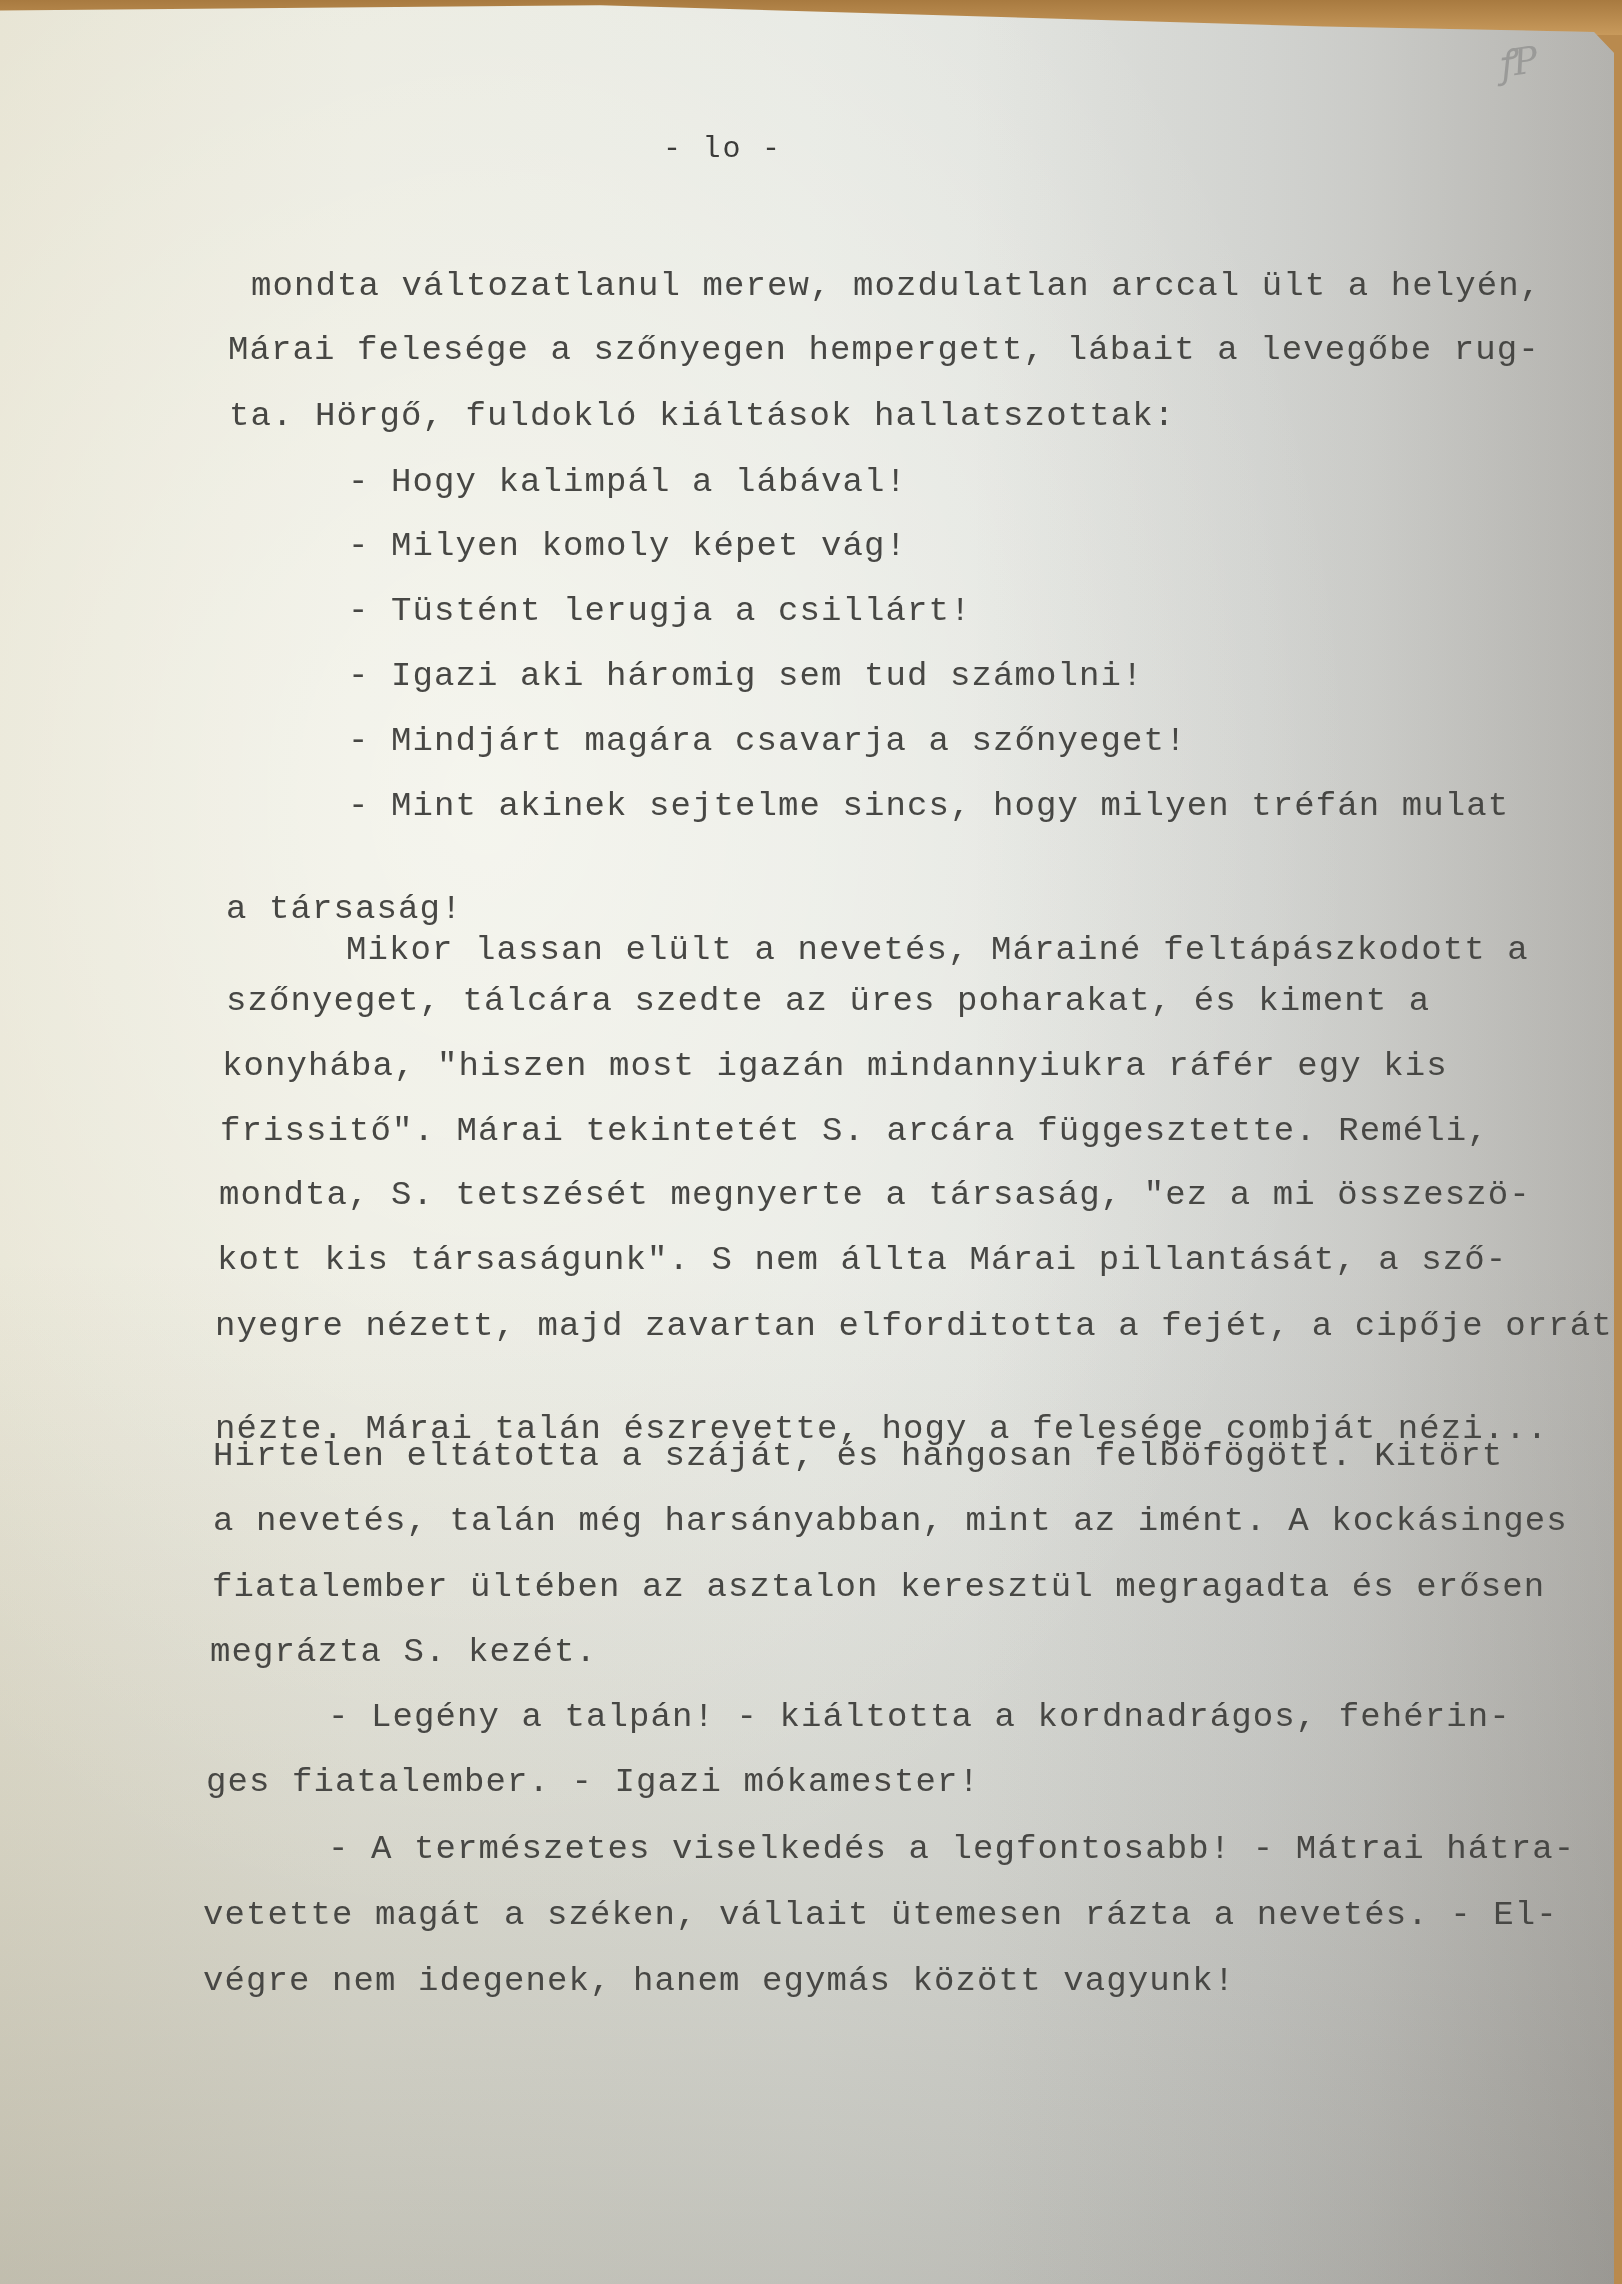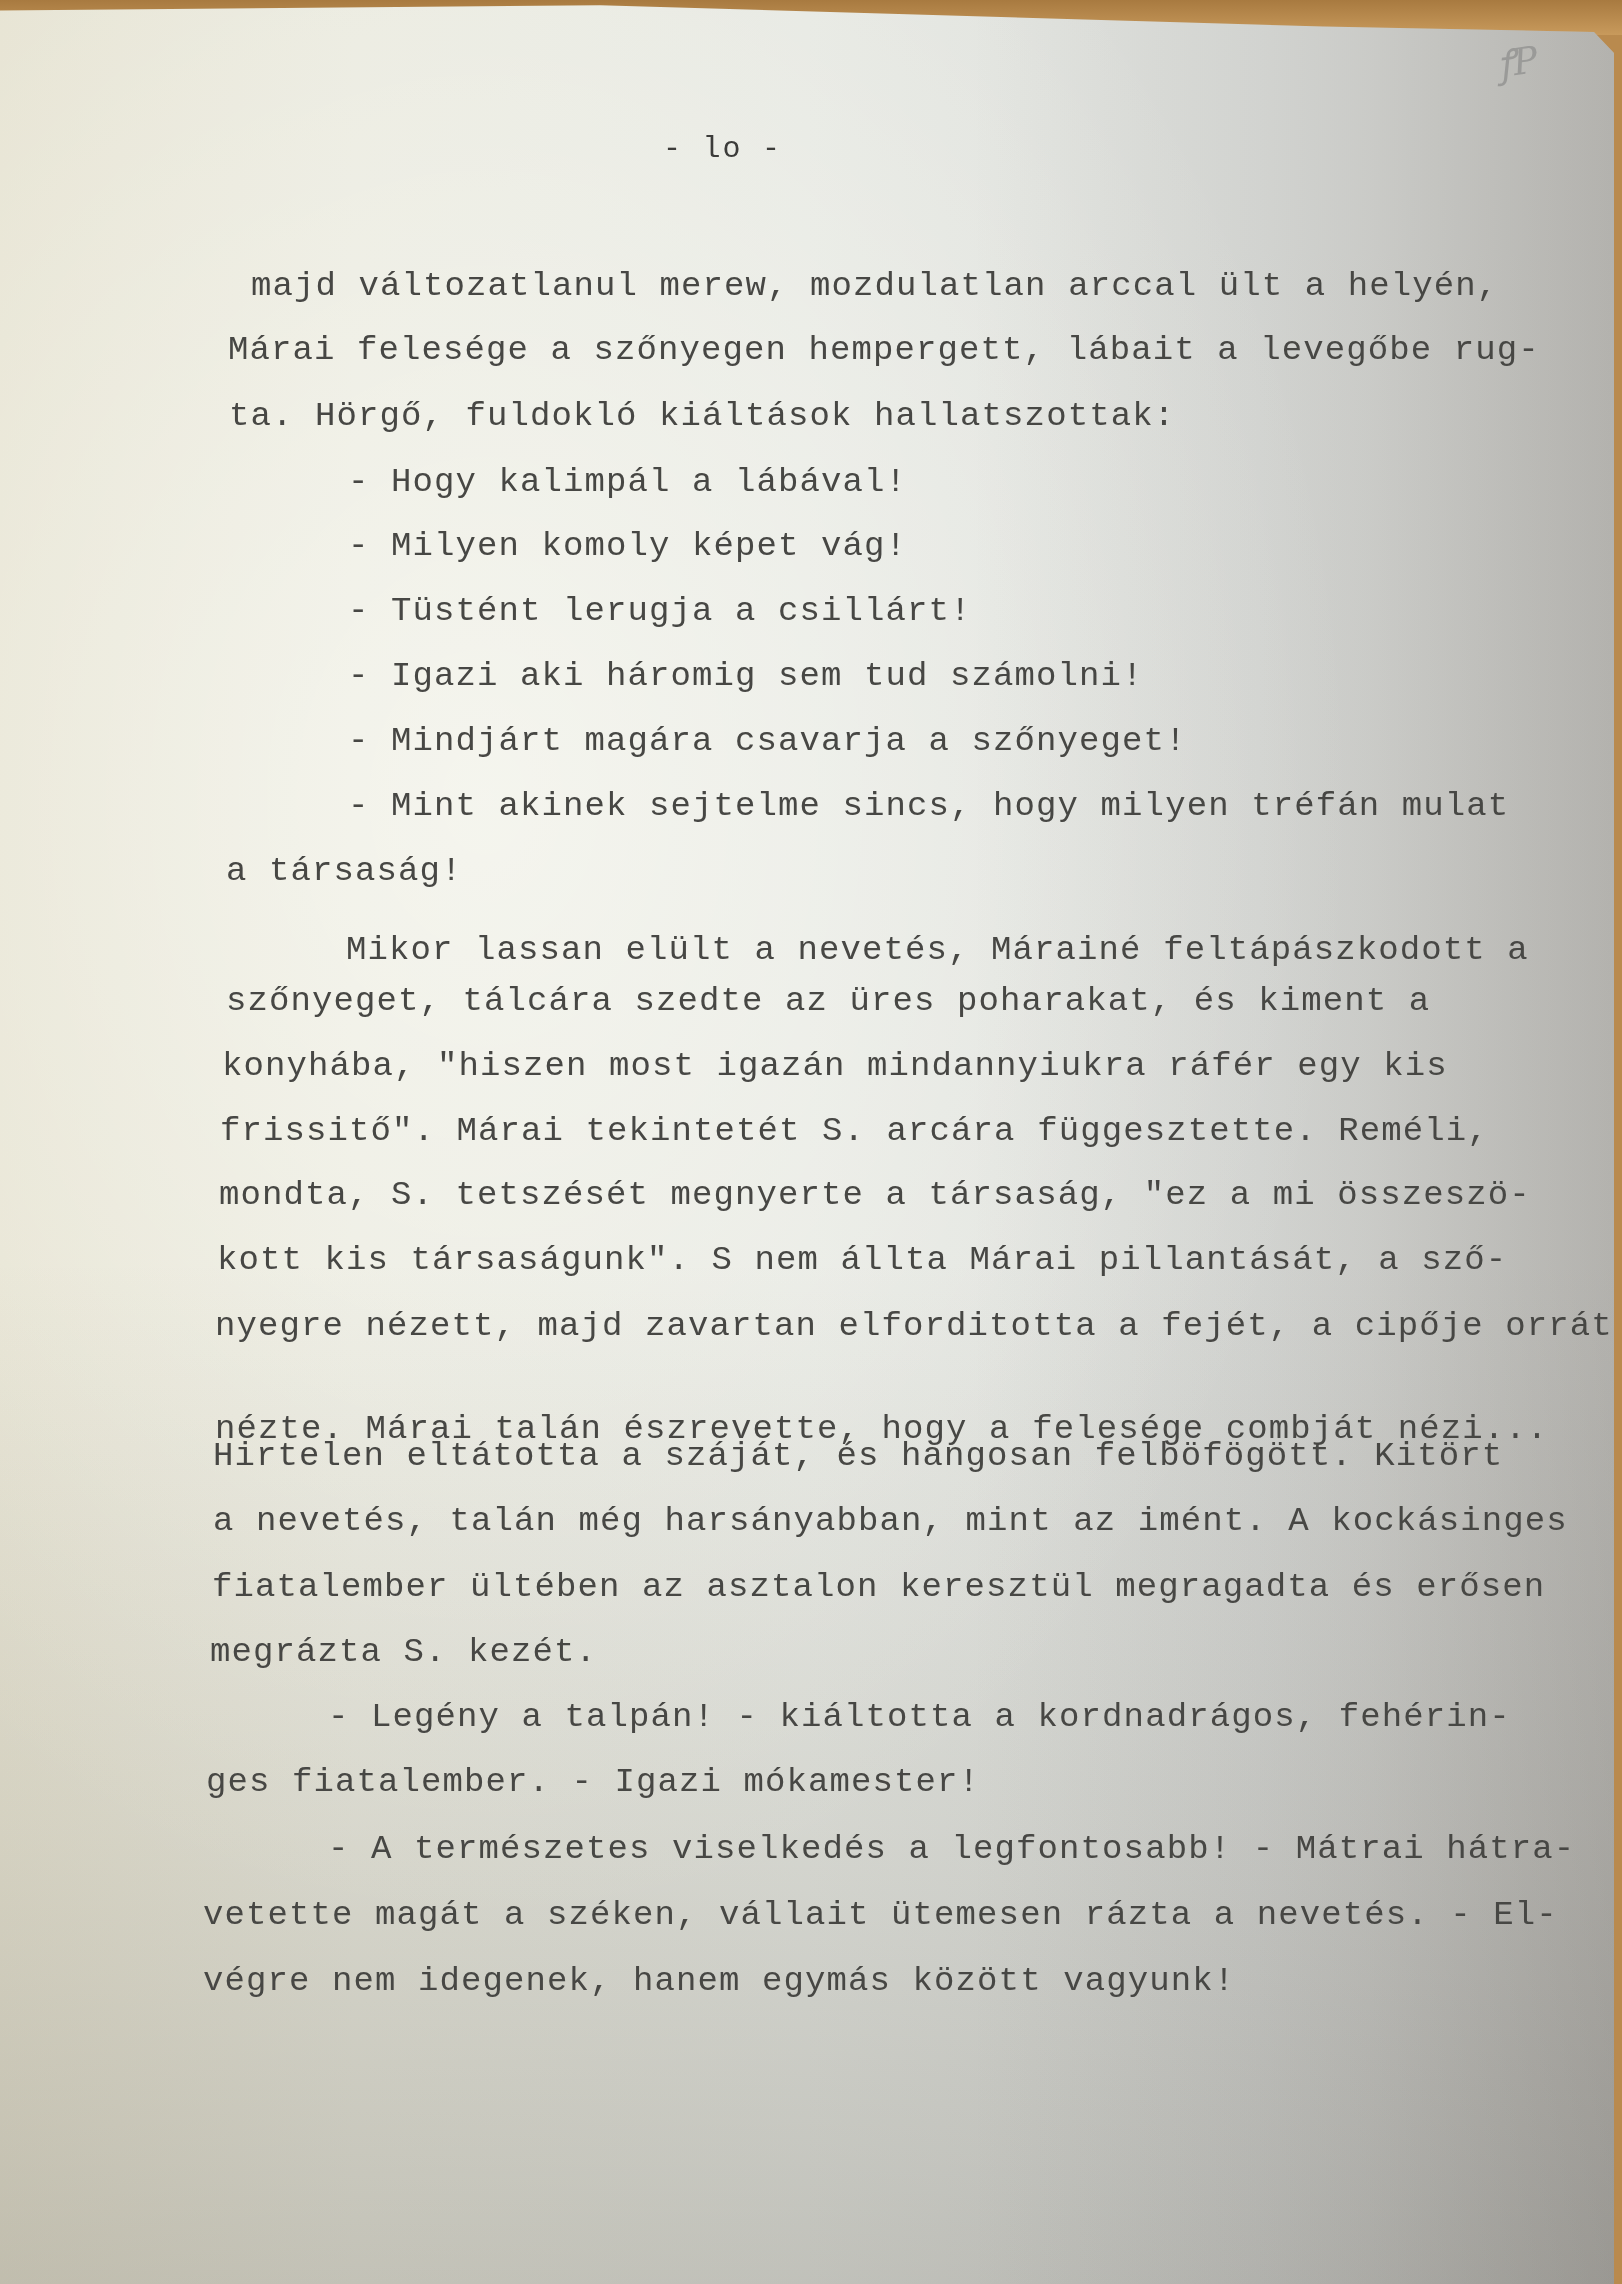--- a/index.html
+++ b/index.html
@@ -81,30 +81,30 @@
 
 <div class="paper">
   <div class="paper-shade"></div>
   <div class="paper-shade-right"></div>
 
   <div class="annotation">ꝭP</div>
 
   <div class="page-number">- lo -</div>
 
   <div id="lines">
-    <div class="line" style="left: 251px; top: 269px;">majd változatlanul merew, mozdulatlan arccal ült a helyén,</div>
+    <div class="line" style="left: 251px; top: 269px;">mondta változatlanul merew, mozdulatlan arccal ült a helyén,</div>
     <div class="line" style="left: 228px; top: 333px;">Márai felesége a szőnyegen hempergett, lábait a levegőbe rug-</div>
     <div class="line" style="left: 229px; top: 399px;">ta. Hörgő, fuldokló kiáltások hallatszottak:</div>
     <div class="line" style="left: 348px; top: 465px;">- Hogy kalimpál a lábával!</div>
     <div class="line" style="left: 348px; top: 529px;">- Milyen komoly képet vág!</div>
     <div class="line" style="left: 348px; top: 594px;">- Tüstént lerugja a csillárt!</div>
     <div class="line" style="left: 348px; top: 659px;">- Igazi aki háromig sem tud számolni!</div>
     <div class="line" style="left: 348px; top: 724px;">- Mindjárt magára csavarja a szőnyeget!</div>
     <div class="line" style="left: 348px; top: 789px;">- Mint akinek sejtelme sincs, hogy milyen tréfán mulat</div>
-    <div class="line" style="left: 226px; top: 854px;">a társaság!</div>
+    <div class="line" style="left: 226px; top: 892px;">a társaság!</div>
     <div class="line" style="left: 346px; top: 919px; margin-top: 14px;">Mikor lassan elült a nevetés, Márainé feltápászkodott a</div>
     <div class="line" style="left: 226px; top: 984px;">szőnyeget, tálcára szedte az üres poharakat, és kiment a</div>
     <div class="line" style="left: 222px; top: 1049px;">konyhába, "hiszen most igazán mindannyiukra ráfér egy kis</div>
     <div class="line" style="left: 220px; top: 1114px;">frissitő". Márai tekintetét S. arcára függesztette. Reméli,</div>
     <div class="line" style="left: 219px; top: 1178px;">mondta, S. tetszését megnyerte a társaság, "ez a mi összeszö-</div>
     <div class="line" style="left: 217px; top: 1243px;">kott kis társaságunk". S nem állta Márai pillantását, a sző-</div>
     <div class="line" style="left: 215px; top: 1309px;">nyegre nézett, majd zavartan elforditotta a fejét, a cipője orrát</div>
     <div class="line" style="left: 215px; top: 1412px;">nézte. Márai talán észrevette, hogy a felesége combját nézi...</div>
     <div class="line" style="left: 213px; top: 1439px;">Hirtelen eltátotta a száját, és hangosan felböfögött. Kitört</div>
     <div class="line" style="left: 213px; top: 1504px;">a nevetés, talán még harsányabban, mint az imént. A kockásinges</div>

